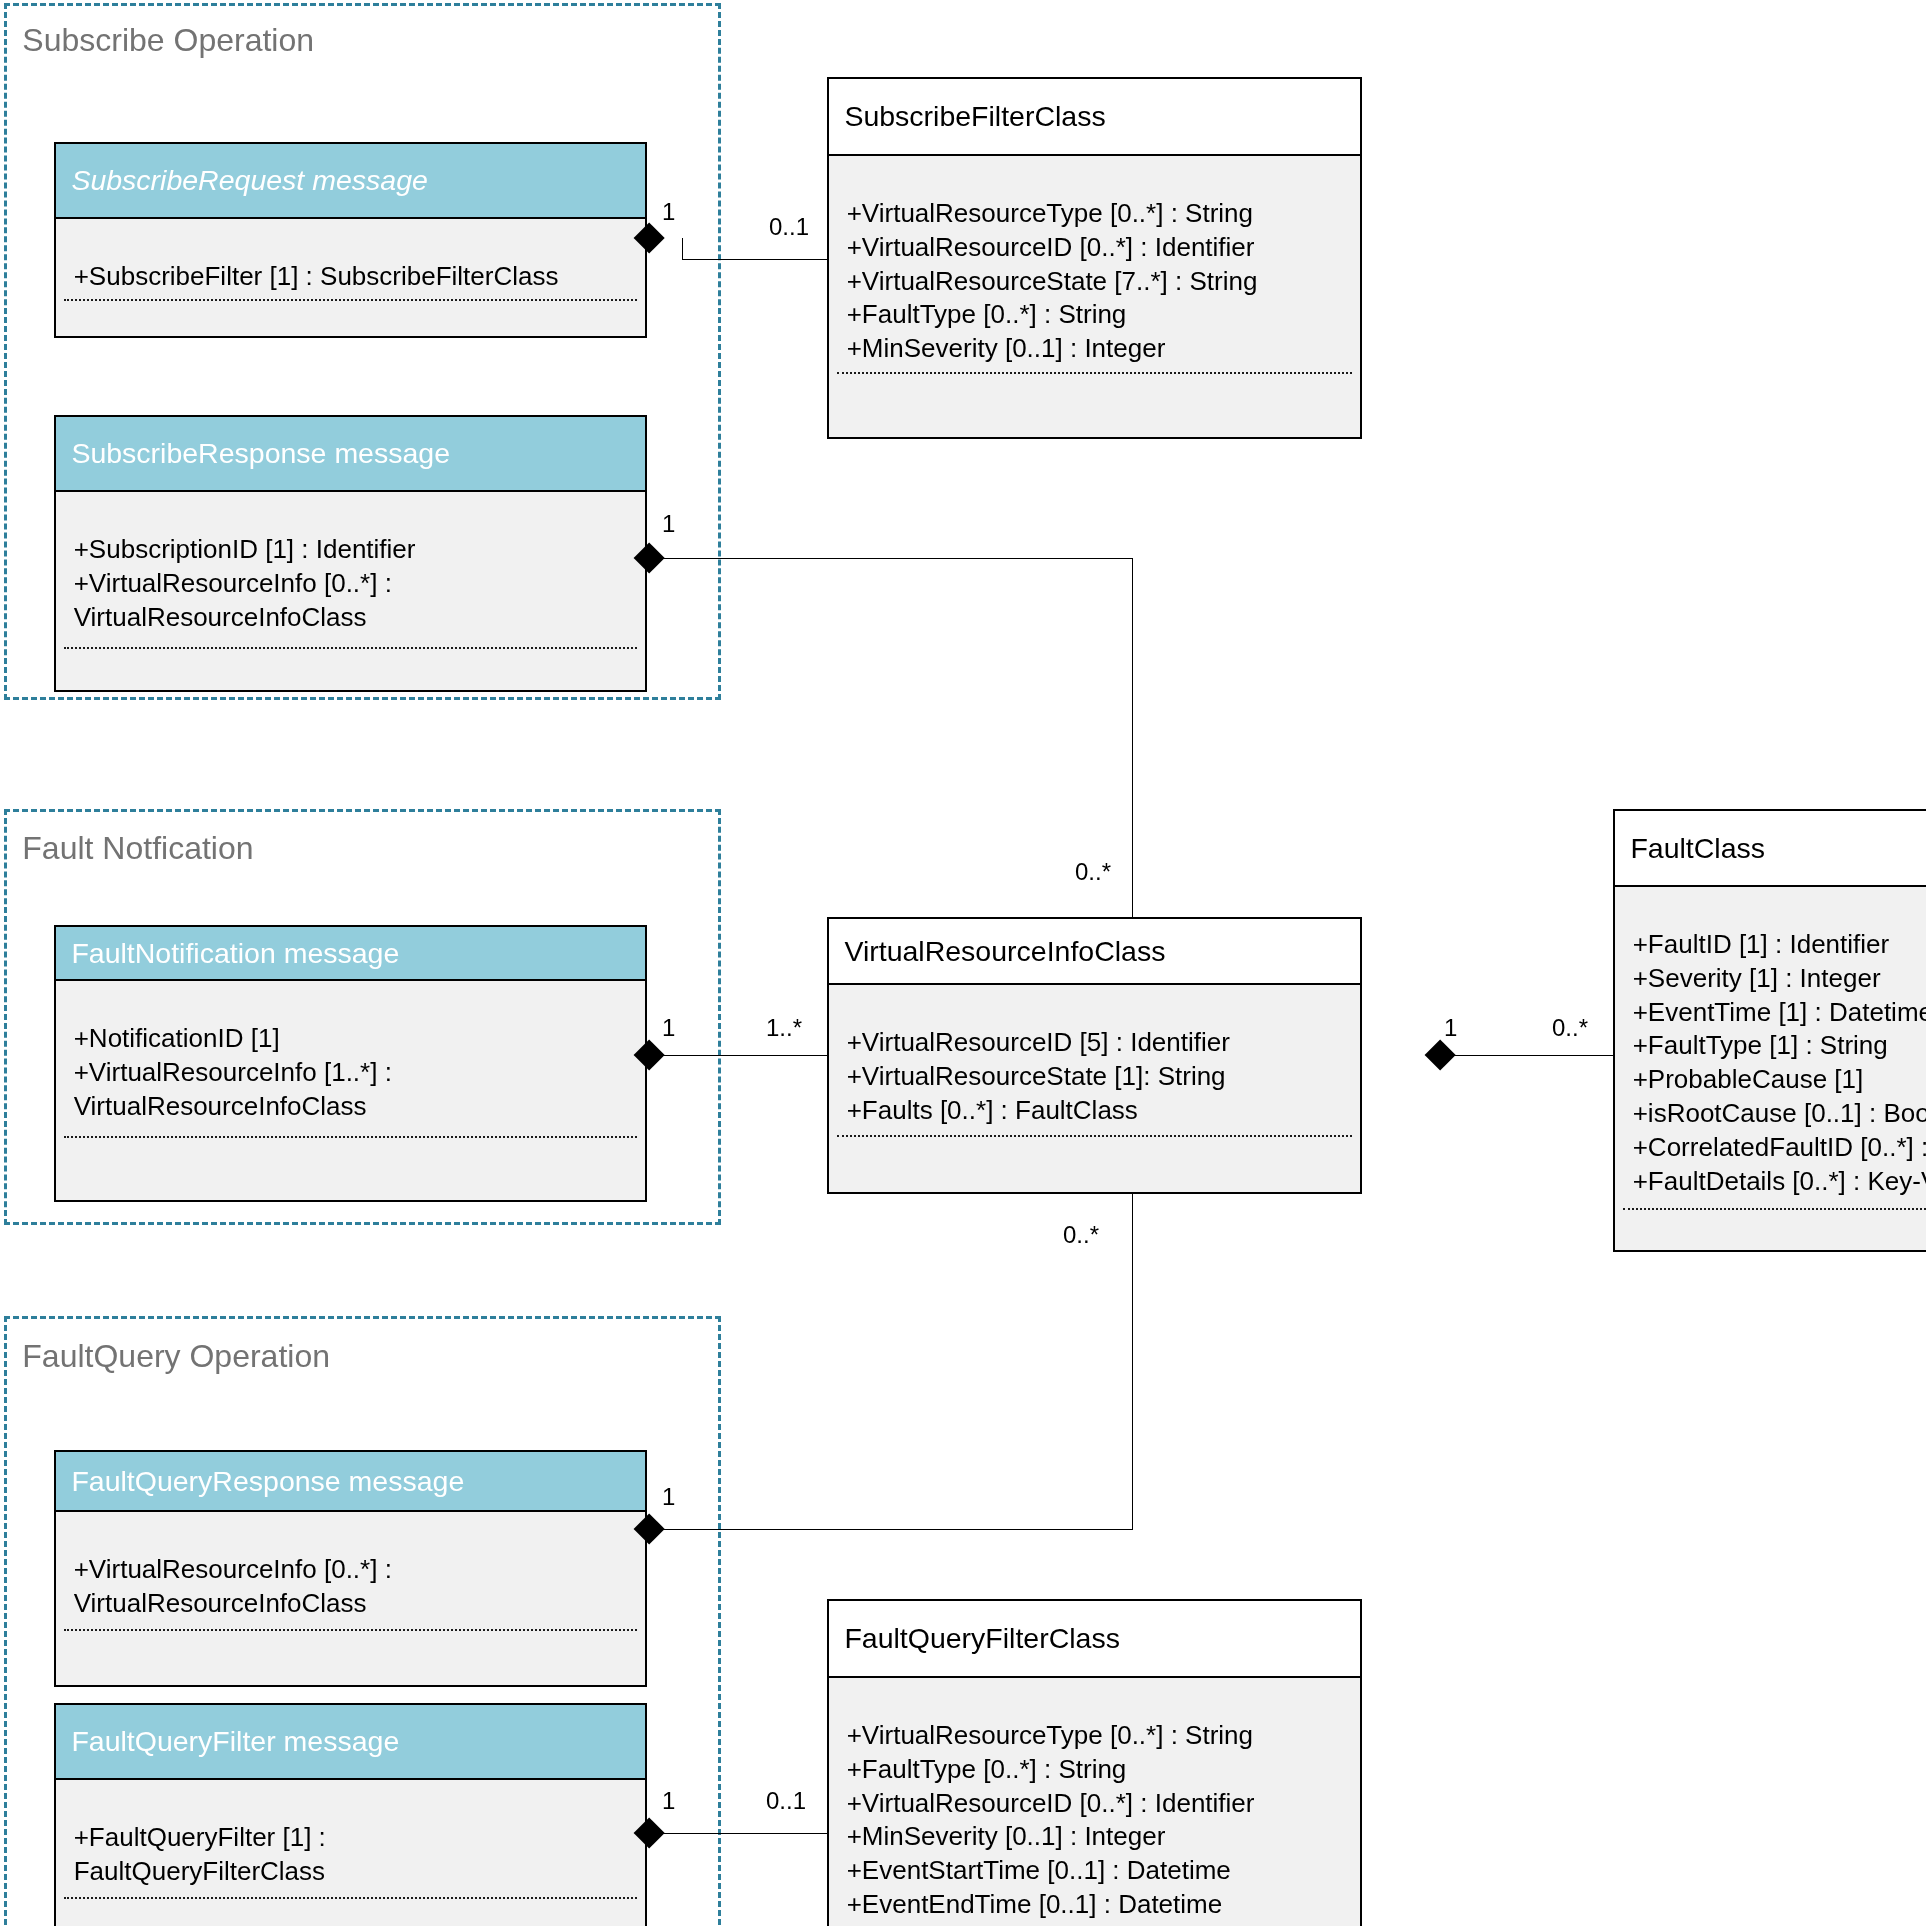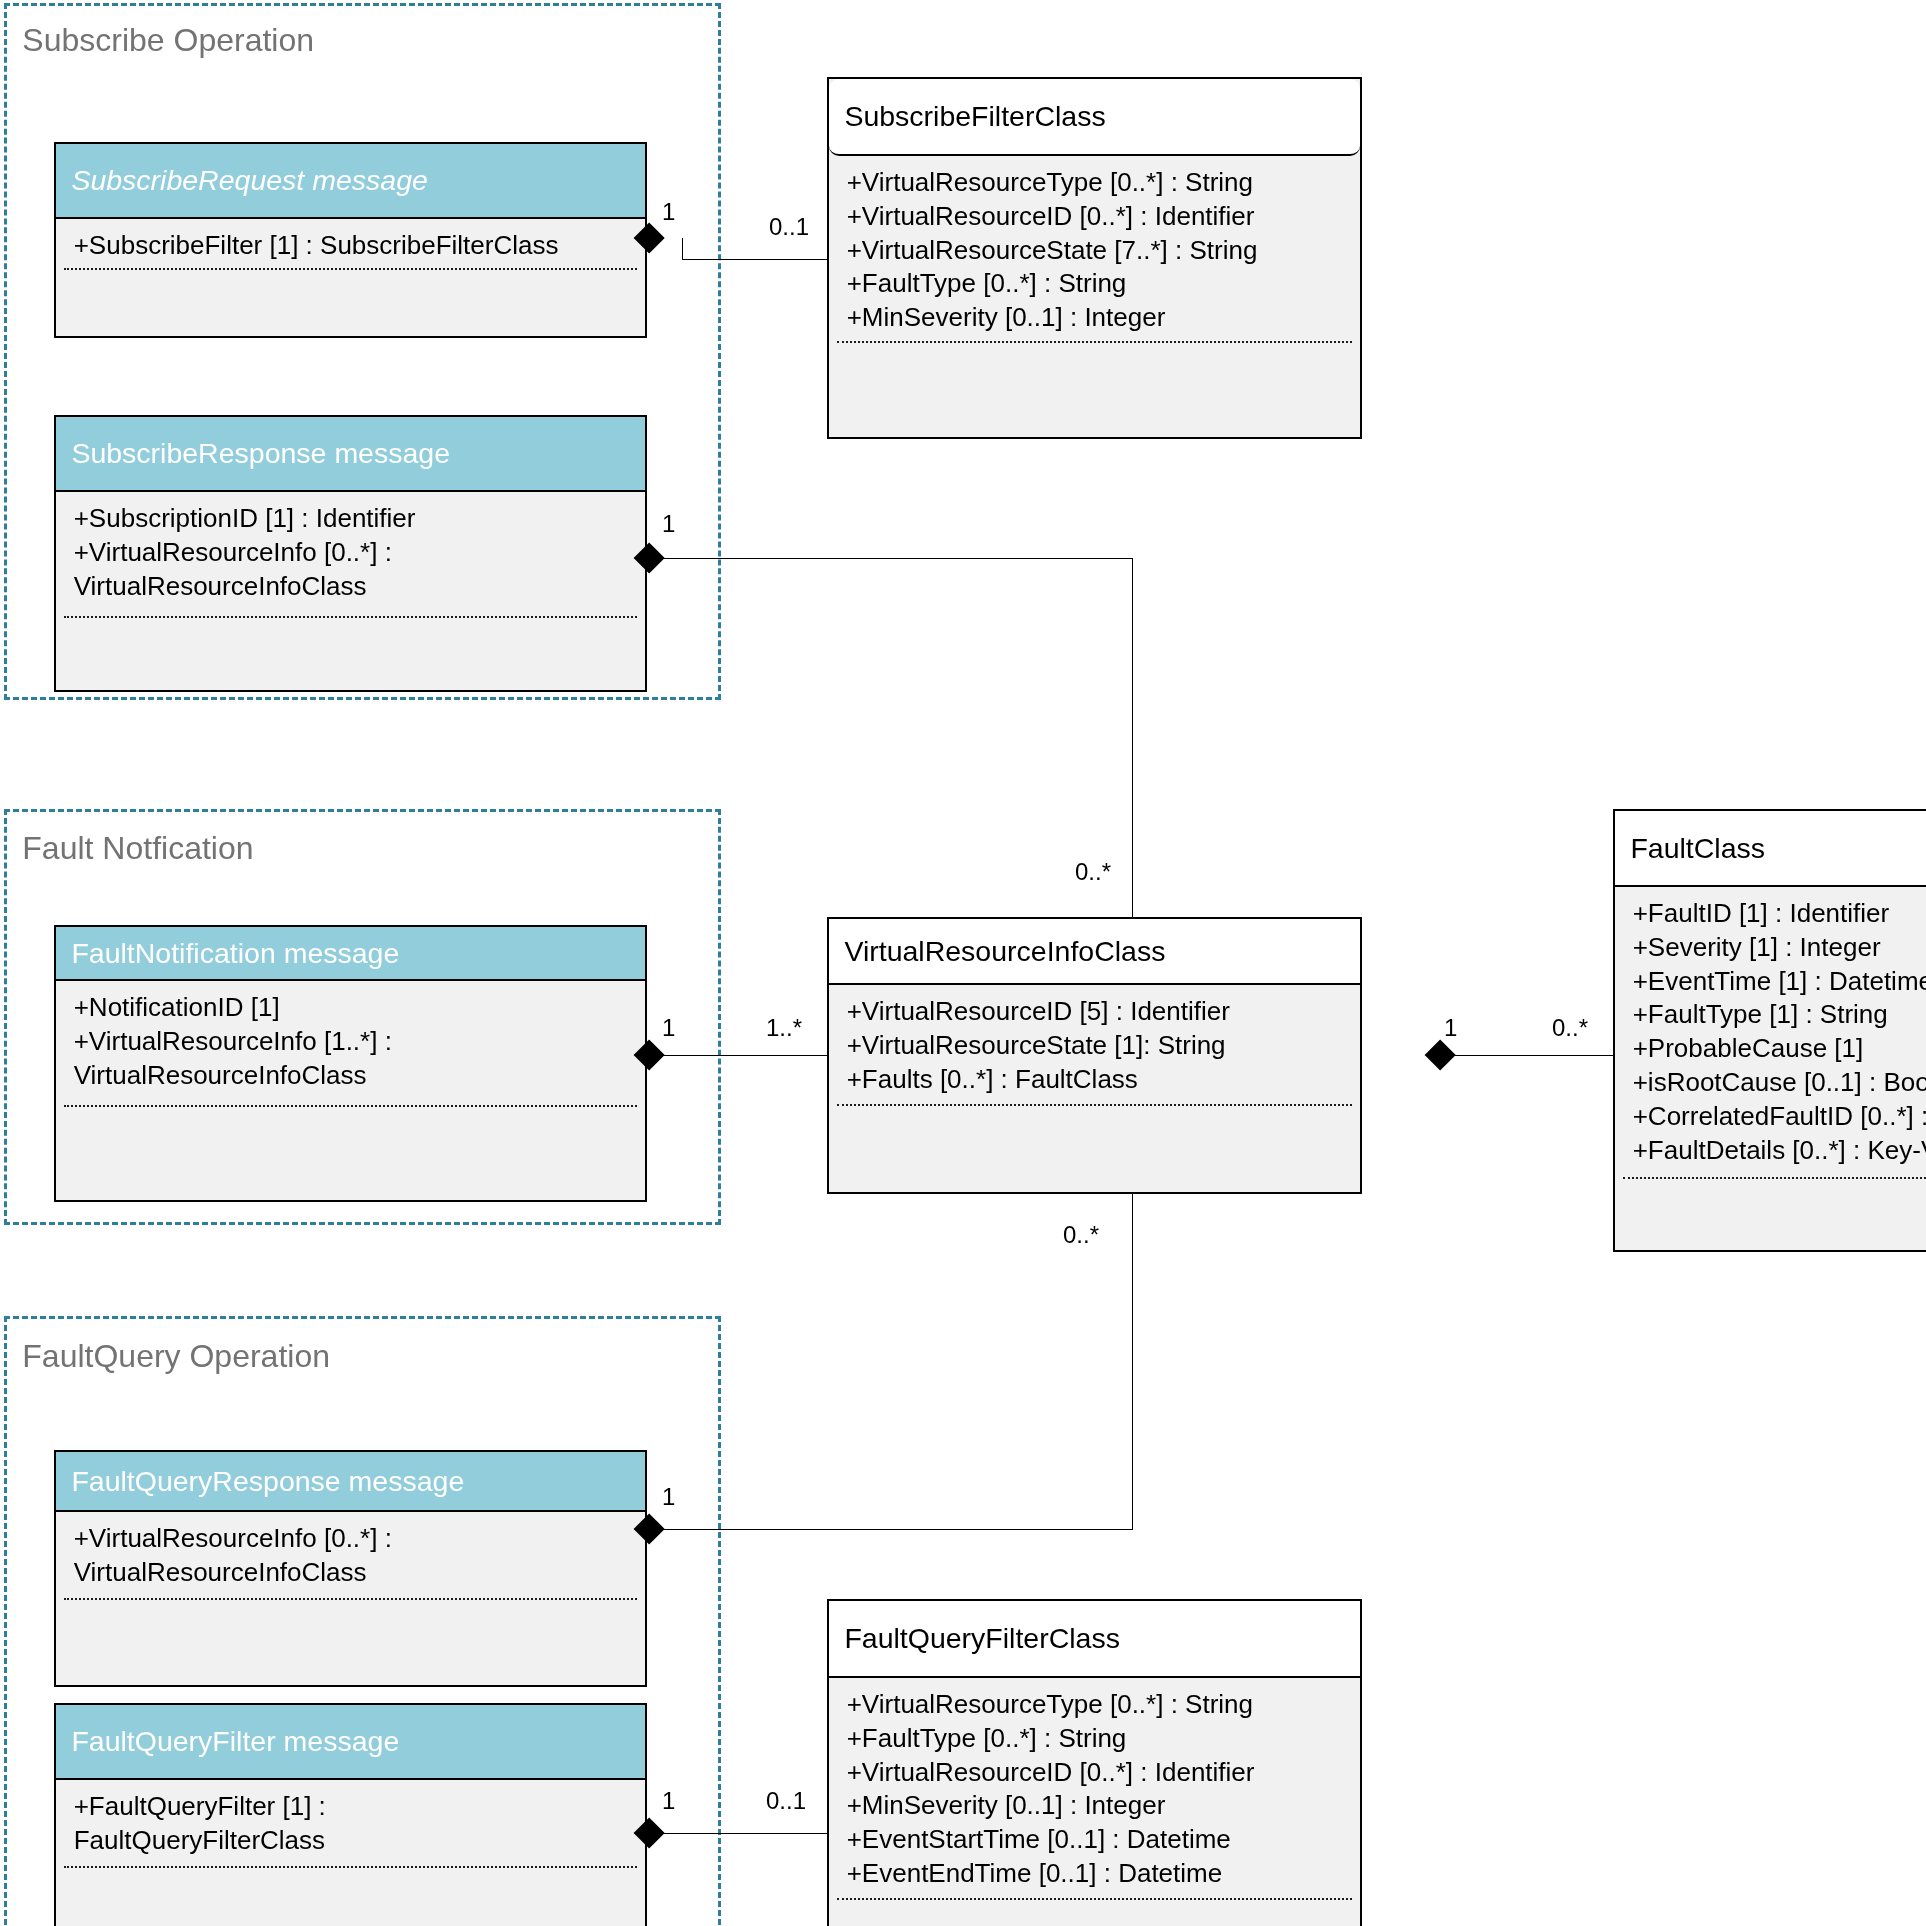--- a/index.html
+++ b/index.html
@@ -59,20 +59,21 @@
   .uml-head.cls {
     background: #FFFFFF;
     color: #000000;
   }
   .uml-body {
     position: relative;
     flex: 1 1 auto;
     background: #F1F1F1;
     padding: 10px 14px 0 17.7px;
     box-sizing: border-box;
+    margin-top: 31px;
   }
   .attr {
     font-size: 26px;
     line-height: 1.30;
     color: #000000;
     white-space: nowrap;
   }
   .attr.wrap { white-space: normal; }
   .sep-dotted {
     position: absolute;
@@ -126,21 +127,21 @@
   <div class="uml-box" style="left:54px; top:415px; width:593px; height:277px;">
     <div class="uml-head msg" style="height:75px;">SubscribeResponse message</div>
     <div class="uml-body">
       <div class="attr">+SubscriptionID [1] : Identifier</div>
       <div class="attr wrap" style="width:532px;">+VirtualResourceInfo [0..*] : VirtualResourceInfoClass</div>
       <div class="sep-dotted" style="top:124px;"></div>
     </div>
   </div>
 
   <div class="uml-box" style="left:827px; top:77px; width:535px; height:362px;">
-    <div class="uml-head cls" style="height:77px; background:#ffffff;border-radius:10px;">SubscribeFilterClass</div>
+    <div class="uml-head cls" style="height:77px; background:#ffffff;">SubscribeFilterClass</div>
     <div class="uml-body">
       <div class="attr">+VirtualResourceType [0..*] : String</div>
       <div class="attr">+VirtualResourceID [0..*] : Identifier</div>
       <div class="attr">+VirtualResourceState [7..*] : String</div>
       <div class="attr">+FaultType [0..*] : String</div>
       <div class="attr">+MinSeverity [0..1] : Integer</div>
       <div class="sep-dotted" style="top:185px;"></div>
     </div>
   </div>
 

